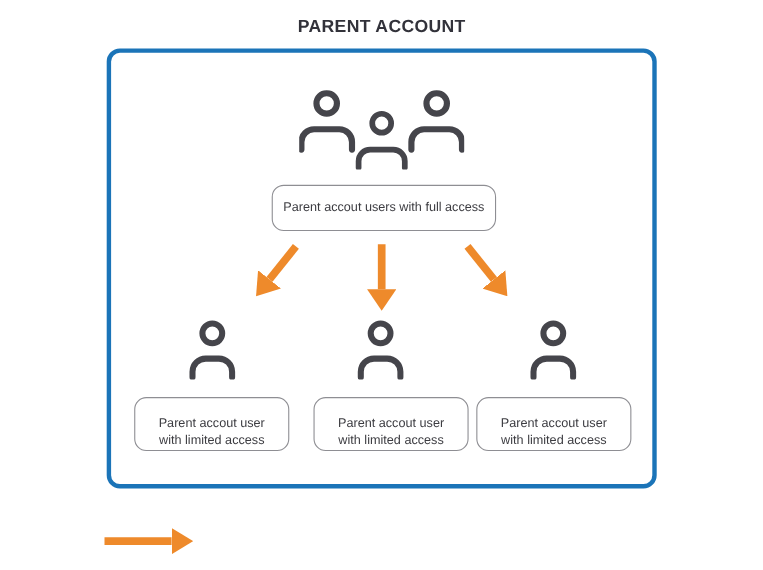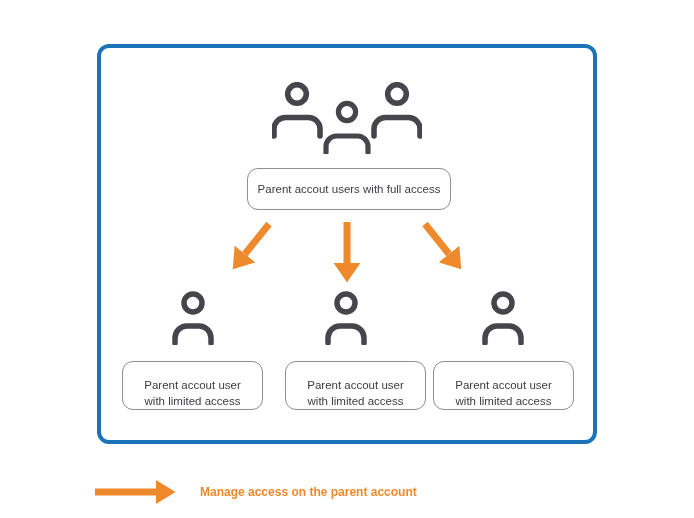--- a/index.html
+++ b/index.html
@@ -113,20 +113,21 @@
     font-size: 12px;
     font-weight: 700;
     color: #ee8a2b;
   }
 </style>
 </head>
 <body>
 
 <div class="canvas">
 
+  <h1 class="title">PARENT ACCOUNT</h1>
 
   <div class="frame">
 
     <svg class="group-icon" viewBox="0 0 150 72" fill="none" stroke="#45454b">
 
       <circle cx="25" cy="12" r="9.3" stroke-width="5.6"></circle>
       <path d="M2 54 V47 A11.5 11.5 0 0 1 13.5 35.5 H36.5 A11.5 11.5 0 0 1 48 47 V54" stroke-width="5.6" stroke-linecap="round"></path>
 
       <circle cx="125" cy="12" r="9.3" stroke-width="5.6"></circle>
       <path d="M102 54 V47 A11.5 11.5 0 0 1 113.5 35.5 H136.5 A11.5 11.5 0 0 1 148 47 V54" stroke-width="5.6" stroke-linecap="round"></path>
@@ -177,16 +178,15 @@
 
   <div class="legend">
     <svg class="legend-arrow" viewBox="0 0 88 24">
       <defs>
         <marker id="ah2" markerWidth="2.8" markerHeight="3.4" refX="0" refY="1.7" orient="auto">
           <path d="M0 0 L2.8 1.7 L0 3.4 Z" fill="#ee8a2b"></path>
         </marker>
       </defs>
       <line x1="3" y1="12" x2="64" y2="12" stroke="#ee8a2b" stroke-width="7" marker-end="url(#ah2)"></line>
     </svg>
-    <span class="legend-label">Manage access on the parent account</span>
   </div>
 
 </div>
 
 </body></html>

